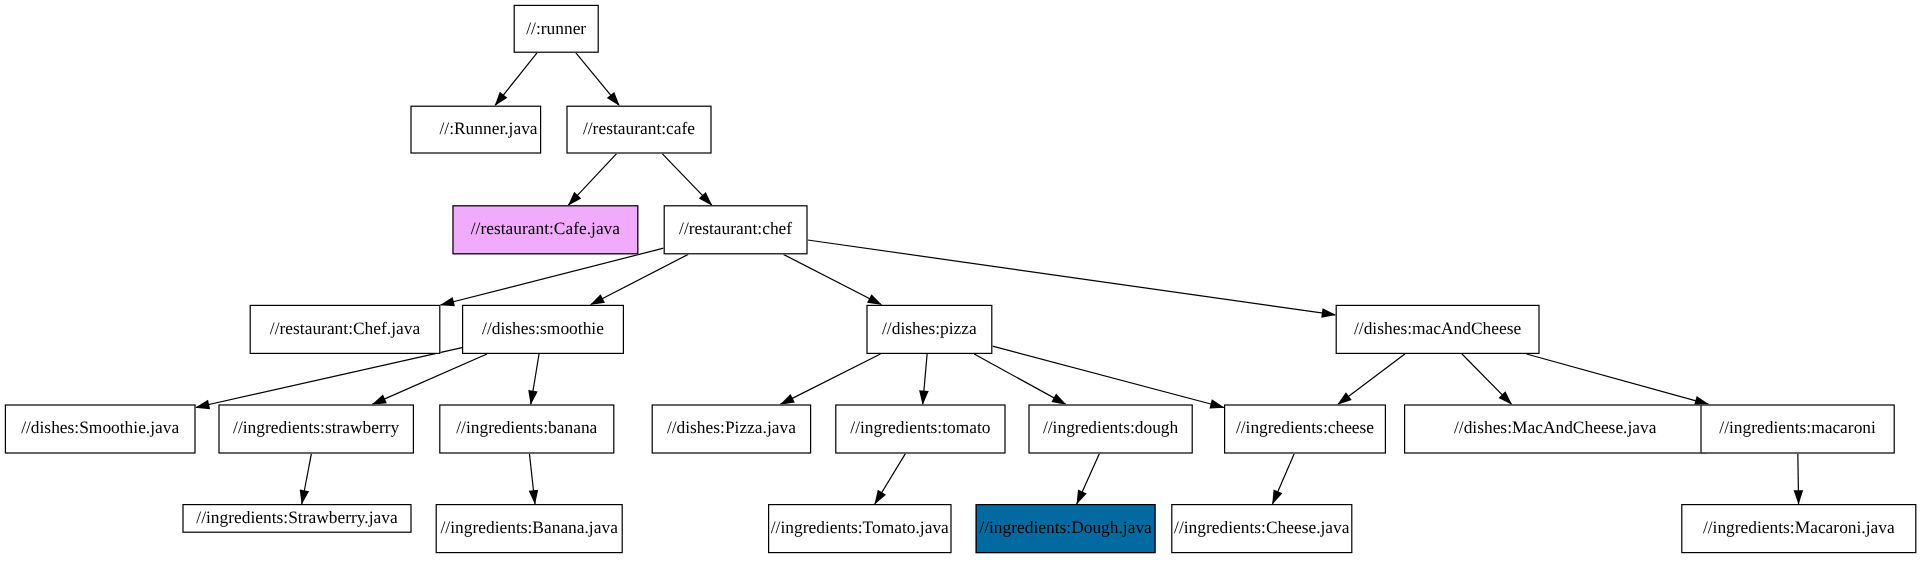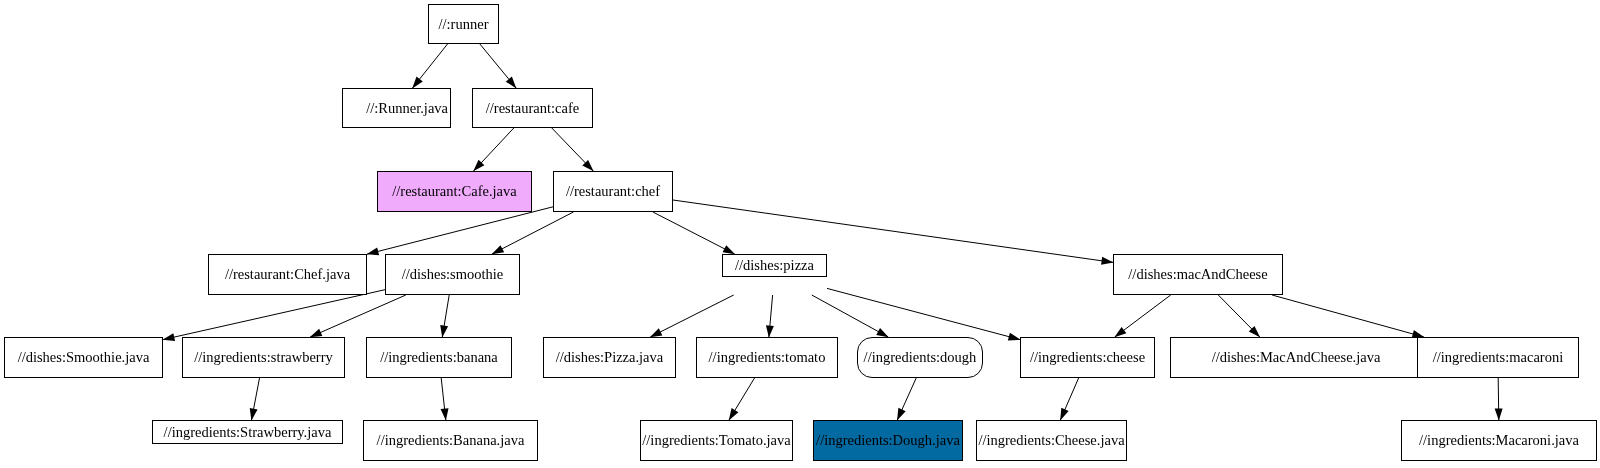--- a/index.html
+++ b/index.html
@@ -96,57 +96,57 @@
       </div>
       <div class="node" style="left: 553px; top: 171px; width: 120px; height: 41px; border-color: rgb(0, 0, 0); background: rgb(255, 255, 255);">
         <span>//restaurant:chef</span>
       </div>
       <div class="node" style="left: 208px; top: 254px; width: 159px; height: 41px; border-color: rgb(0, 0, 0); background: rgb(255, 255, 255);">
         <span>//restaurant:Chef.java</span>
       </div>
       <div class="node" style="left: 385px; top: 254px; width: 135px; height: 41px; border-color: rgb(0, 0, 0); background: rgb(255, 255, 255);">
         <span>//dishes:smoothie</span>
       </div>
-      <div class="node" style="left: 722px; top: 254px; width: 105px; height: 23px; border-color: rgb(0, 0, 0); background: rgb(255, 255, 255);">
+      <div class="node" style="left: 722px; top: 254px; width: 105px; height: 41px; border-color: rgb(0, 0, 0); background: rgb(255, 255, 255);">
         <span>//dishes:pizza</span>
       </div>
       <div class="node" style="left: 1113px; top: 254px; width: 170px; height: 41px; border-color: rgb(0, 0, 0); background: rgb(255, 255, 255);">
         <span>//dishes:macAndCheese</span>
       </div>
       <div class="node" style="left: 4px; top: 337px; width: 159px; height: 41px; border-color: rgb(0, 0, 0); background: rgb(255, 255, 255);">
         <span>//dishes:Smoothie.java</span>
       </div>
       <div class="node" style="left: 182px; top: 337px; width: 163px; height: 41px; border-color: rgb(0, 0, 0); background: rgb(255, 255, 255);">
         <span>//ingredients:strawberry</span>
       </div>
       <div class="node" style="left: 366px; top: 337px; width: 146px; height: 41px; border-color: rgb(0, 0, 0); background: rgb(255, 255, 255);">
         <span>//ingredients:banana</span>
       </div>
       <div class="node" style="left: 543px; top: 337px; width: 133px; height: 41px; border-color: rgb(0, 0, 0); background: rgb(255, 255, 255);">
         <span>//dishes:Pizza.java</span>
       </div>
       <div class="node" style="left: 696px; top: 337px; width: 142px; height: 41px; border-color: rgb(0, 0, 0); background: rgb(255, 255, 255);">
         <span>//ingredients:tomato</span>
       </div>
-      <div class="node" style="left: 857px; top: 337px; width: 126px; height: 41px; border-color: rgb(0, 0, 0); background: rgb(255, 255, 255); border-radius: 15px;">
+      <div class="node" style="left: 857px; top: 337px; width: 137px; height: 41px; border-color: rgb(0, 0, 0); background: rgb(255, 255, 255);">
         <span>//ingredients:dough</span>
       </div>
       <div class="node" style="left: 1020px; top: 337px; width: 135px; height: 41px; border-color: rgb(0, 0, 0); background: rgb(255, 255, 255);">
         <span>//ingredients:cheese</span>
       </div>
       <div class="node" style="left: 1170px; top: 337px; width: 252px; height: 41px; border-color: rgb(0, 0, 0); background: rgb(255, 255, 255);">
         <span>//dishes:MacAndCheese.java</span>
       </div>
       <div class="node" style="left: 1417px; top: 337px; width: 162px; height: 41px; border-color: rgb(0, 0, 0); background: rgb(255, 255, 255);">
         <span>//ingredients:macaroni</span>
       </div>
       <div class="node" style="left: 152px; top: 420px; width: 191px; height: 24px; border-color: rgb(0, 0, 0); background: rgb(255, 255, 255);">
         <span>//ingredients:Strawberry.java</span>
       </div>
-      <div class="node" style="left: 363px; top: 420px; width: 175px; height: 41px; border-color: rgb(0, 0, 0); background: rgb(255, 255, 255);">
+      <div class="node" style="left: 363px; top: 420px; width: 156px; height: 41px; border-color: rgb(0, 0, 0); background: rgb(255, 255, 255);">
         <span>//ingredients:Banana.java</span>
       </div>
       <div class="node" style="left: 640px; top: 420px; width: 153px; height: 41px; border-color: rgb(0, 0, 0); background: rgb(255, 255, 255);">
         <span>//ingredients:Tomato.java</span>
       </div>
       <div class="node" style="left: 813px; top: 420px; width: 150px; height: 41px; border-color: rgb(0, 0, 0); background: #0369a1;">
         <span>//ingredients:Dough.java</span>
       </div>
       <div class="node" style="left: 976px; top: 420px; width: 151px; height: 41px; border-color: rgb(0, 0, 0); background: rgb(255, 255, 255);">
         <span>//ingredients:Cheese.java</span>

